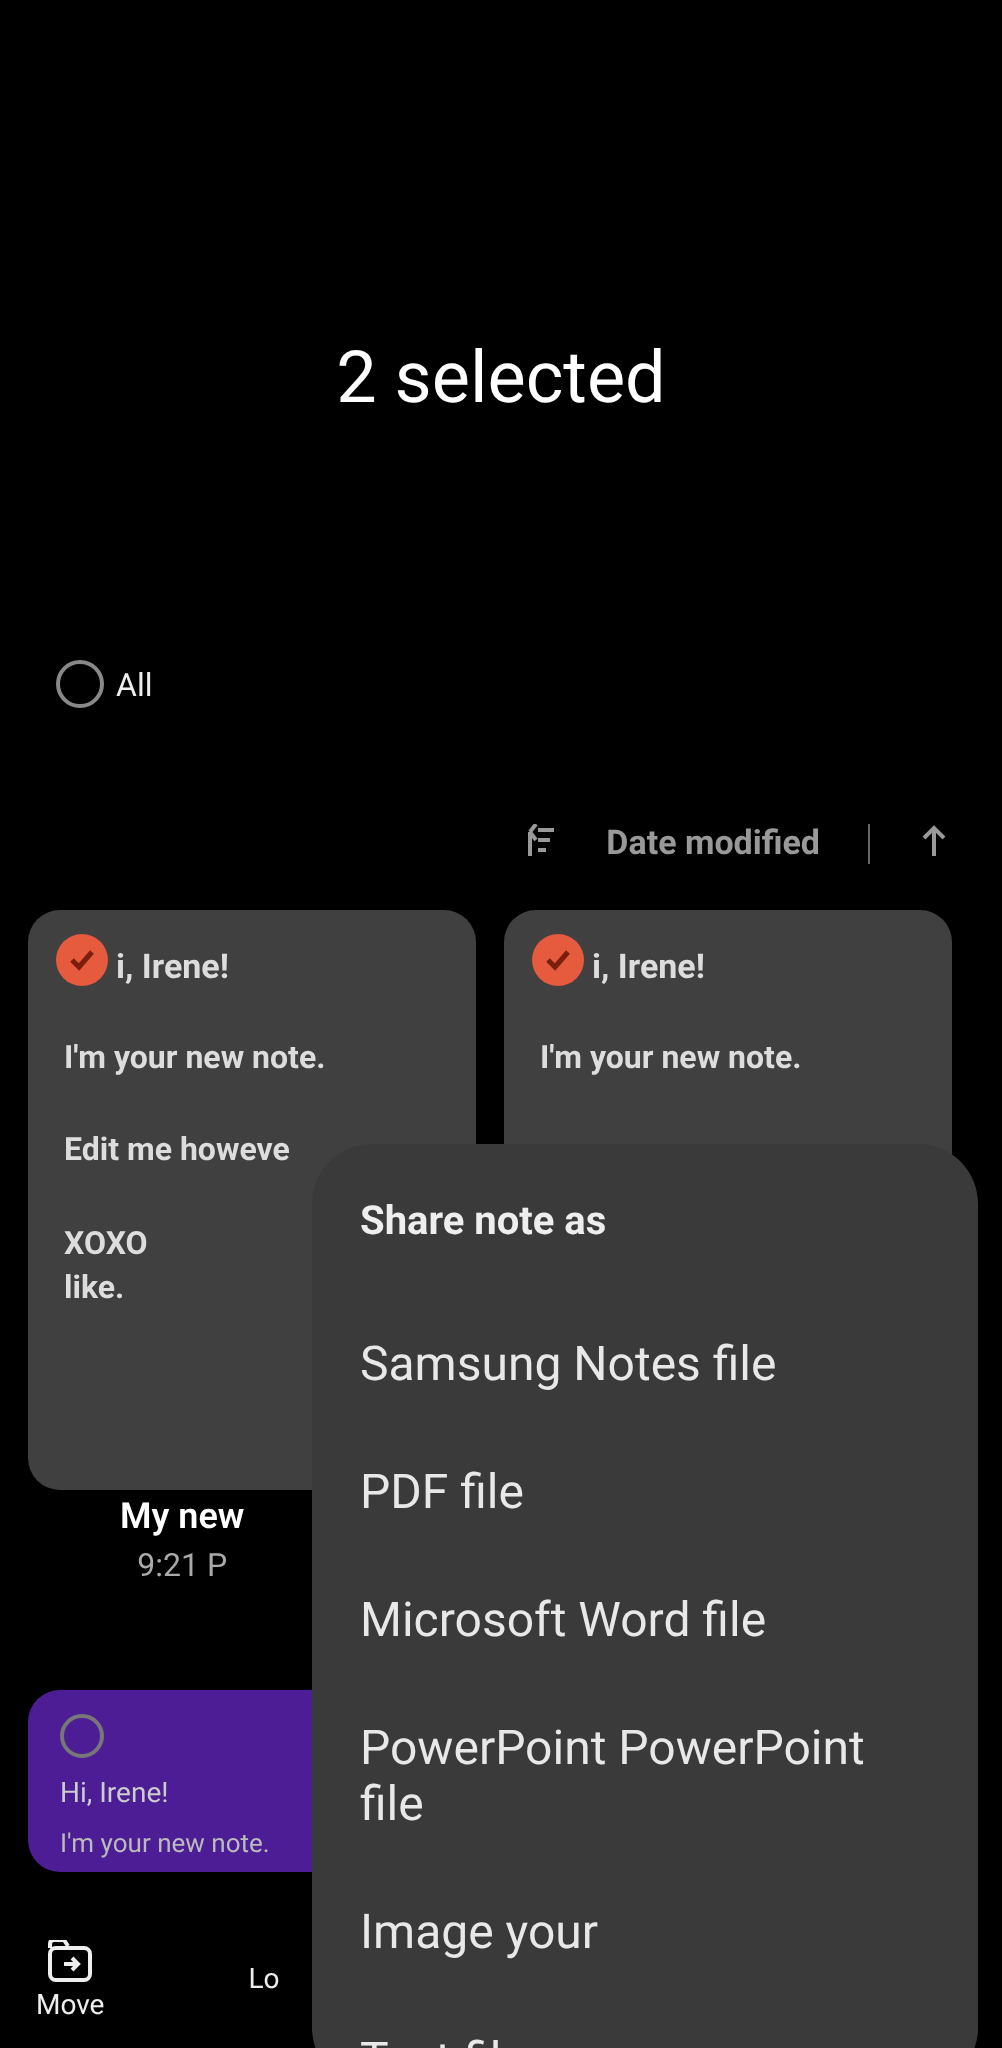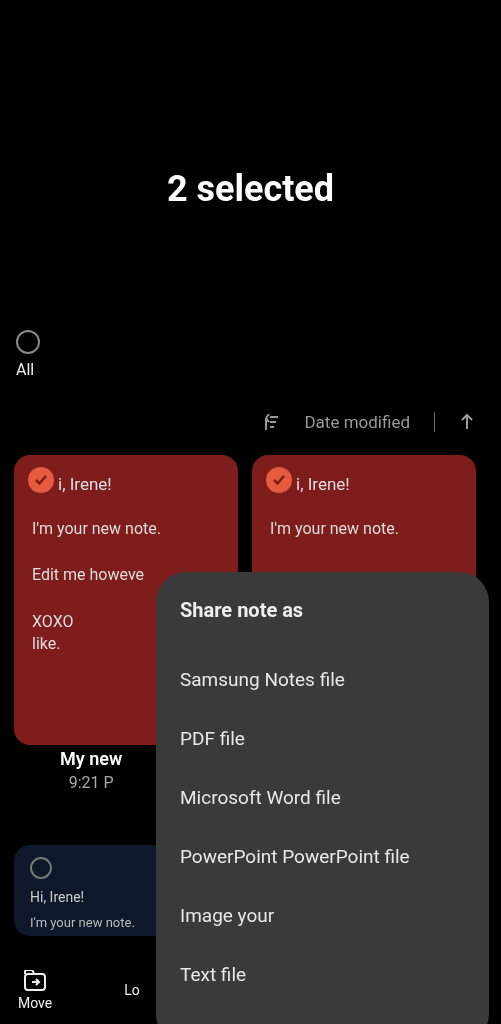--- a/index.html
+++ b/index.html
@@ -7,74 +7,76 @@
     width: 501px;
     height: 1024px;
     background: #000;
     font-family: -apple-system, BlinkMacSystemFont, "Segoe UI", Roboto, sans-serif;
     color: #fff;
     overflow: hidden;
     position: relative;
   }
   .header-title {
     font-size: 36px;
-    font-weight: 700;
+    font-weight: 400;
     text-align: center;
     padding-top: 168px;
   }
   .select-all {
     position: absolute;
-    left: 16px;
+    left: 28px;
     top: 330px;
     display: flex;
-    flex-direction: column;
+    flex-direction: row;
+    align-items: center;
     gap: 6px;
   }
   .circle {
     width: 24px;
     height: 24px;
     border: 2px solid #888;
     border-radius: 50%;
   }
   .all-label {
     font-size: 16px;
     color: #eee;
   }
   .sort-row {
     position: absolute;
     right: 26px;
     top: 412px;
     display: flex;
-    align-items: center;
     gap: 24px;
     color: #999;
     font-size: 17px;
+    font-weight: bold;
   }
   .sort-icon svg { display: block; }
   .divider-v {
     width: 1px;
     height: 20px;
     background: #666;
   }
   .arrow-up svg { display: block; }
   .cards {
     position: absolute;
     top: 455px;
     left: 14px;
     right: 14px;
     display: flex;
     gap: 14px;
   }
   .card {
-    background: #7f1d1d;
+    background: #404040;
     border-radius: 16px;
     padding: 16px 18px;
     width: 224px;
     height: 290px;
     position: relative;
+    font-weight: bold;
   }
   .card-check {
     position: absolute;
     left: 14px;
     top: 12px;
     width: 26px;
     height: 26px;
     background: #e65a3d;
     border-radius: 50%;
     display: flex;
@@ -108,21 +110,21 @@
   .note-time {
     font-size: 16px;
     color: #aaa;
     margin-top: 4px;
   }
   .small-card {
     position: absolute;
     left: 14px;
     top: 845px;
     width: 224px;
-    background: #0f172a;
+    background: #4c1d95;
     border-radius: 16px;
     padding: 12px 16px 6px;
   }
   .sc-circle {
     width: 22px;
     height: 22px;
     border: 2px solid #777;
     border-radius: 50%;
     margin-bottom: 10px;
   }
@@ -166,21 +168,21 @@
     border-radius: 30px;
     padding: 26px 24px 0;
     color: #eee;
   }
   .sheet-title {
     font-size: 20px;
     font-weight: 700;
     margin-bottom: 28px;
   }
   .sheet-item {
-    font-size: 19px;
+    font-size: 24px;
     padding: 18px 0;
     color: #e8e8e8;
   }
 </style>
 </head>
 <body>
 
 <div class="header-title">2 selected</div>
 
 <div class="select-all">

